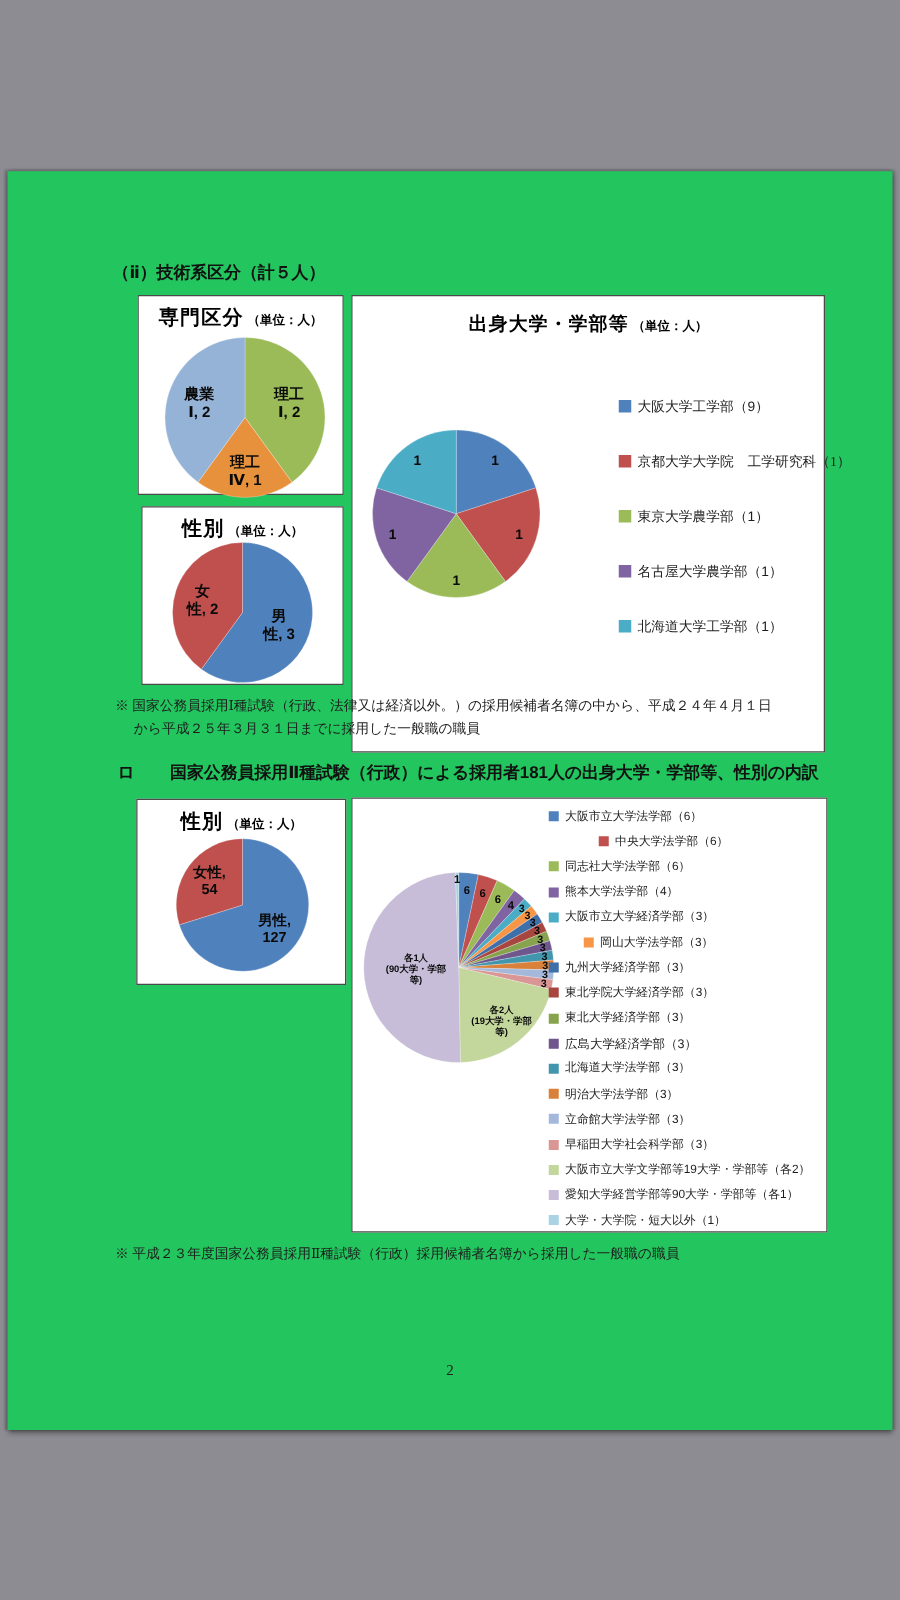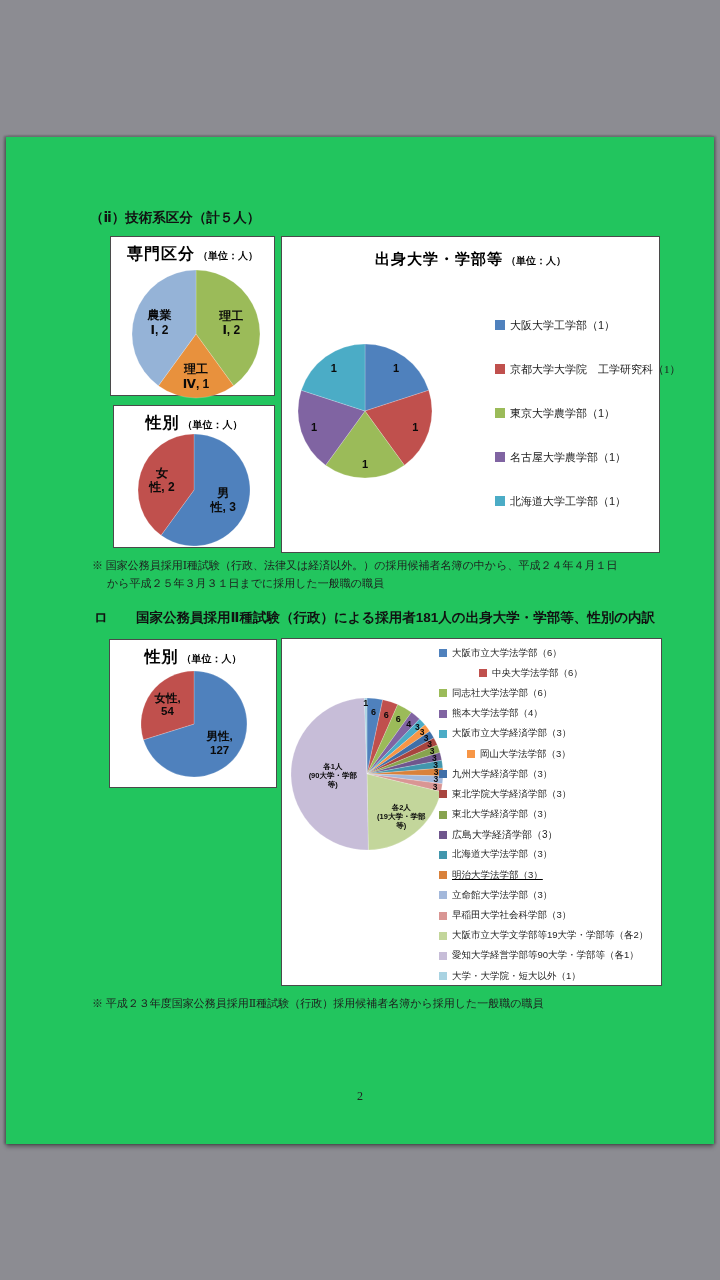--- a/index.html
+++ b/index.html
@@ -18,21 +18,21 @@
     position:absolute;font-size:13.5px;font-weight:bold;color:#111;white-space:nowrap;
   }
   .heading1{left:84px;top:72px;}
   .heading2{left:88px;top:472px;display:flex;}
   .heading2 .marker{width:42px;flex:none;}
   .chart-box{
     position:absolute;background:#fff;border:1px solid #4a4a4a;box-sizing:border-box;
   }
   .box1{left:104px;top:99px;width:165px;height:160px;}
   .box2{left:107px;top:268px;width:162px;height:143px;}
-  .box3{left:275px;top:99px;width:379px;height:317px;}
+  .box3{left:275px;top:99px;width:379px;height:366px;}
   .box4{left:103px;top:502px;width:168px;height:149px;}
   .box5{left:275px;top:501px;width:381px;height:348px;}
   .box-title{
     text-align:center;margin-top:7px;font-weight:bold;color:#000;white-space:nowrap;
   }
   .box-title .t-main{font-size:16px;letter-spacing:1px;}
   .box-title .t-unit{font-size:10px;margin-left:3px;}
   .box3 .box-title{margin-top:13px;}
   .box3 .box-title .t-main{font-size:15px;}
   .note{
@@ -125,21 +125,21 @@
         <path d="M 73 73 L 9.279213408224706 52.295861376878534 A 67 67 0 0 1 72.99999999999999 6 Z" fill="#4BACC6"></path>
         <text x="104.1114734038406" text-anchor="middle" font-size="11" font-weight="700" y="34.02873048773403"><tspan x="104.1114734038406">1</tspan></text>
         <text x="123.33942140750248" text-anchor="middle" font-size="11" font-weight="700" y="93.20626951226596"><tspan x="123.33942140750248">1</tspan></text>
         <text x="73" text-anchor="middle" font-size="11" font-weight="700" y="129.78"><tspan x="73">1</tspan></text>
         <text x="22.02337072657977" text-anchor="middle" font-size="11" font-weight="700" y="93.41331089849719"><tspan x="22.02337072657977">1</tspan></text>
         <text x="41.88852659615938" text-anchor="middle" font-size="11" font-weight="700" y="34.02873048773404"><tspan x="41.88852659615938">1</tspan></text>
       </svg>
       <div class="legend" style="left: 489px; top: 166px;">
         <div class="legend-row" style="height: 44px;">
           <span class="legend-marker" style="height: 10px; width: 10px; background: rgb(79, 129, 189);"></span>
-          <span class="legend-label" style="font-size: 11px;">大阪大学工学部（1）</span>
+          <span class="legend-label" style="font-size: 11px;">大阪大学工学部（9）</span>
         </div>
         <div class="legend-row" style="height: 44px; font-family: Liberation Serif, serif;">
           <span class="legend-marker" style="height: 10px; width: 10px; background: rgb(192, 80, 77);"></span>
           <span class="legend-label" style="font-size: 11px;">京都大学大学院　工学研究科（1）</span>
         </div>
         <div class="legend-row" style="height: 44px;">
           <span class="legend-marker" style="height: 10px; width: 10px; background: rgb(155, 187, 89);"></span>
           <span class="legend-label" style="font-size: 11px;">東京大学農学部（1）</span>
         </div>
         <div class="legend-row" style="height: 44px;">
@@ -231,21 +231,21 @@
           <span class="legend-label" style="font-size: 9.5px;">東北大学経済学部（3）</span>
         </div>
         <div class="legend-row" style="height: 20.2px;">
           <span class="legend-marker" style="height: 8px; width: 8px; background: rgb(111, 86, 141);"></span>
           <span class="legend-label" style="font-size: 10px; text-align: center;">広島大学経済学部（3）</span>
         </div>
         <div class="legend-row" style="height: 20.2px;">
           <span class="legend-marker" style="height: 8px; width: 8px; background: rgb(65, 150, 173);"></span>
           <span class="legend-label" style="font-size: 9.5px;">北海道大学法学部（3）</span>
         </div>
-        <div class="legend-row" style="height: 20.2px; text-decoration: underline;">
+        <div class="legend-row" style="height: 20.2px;">
           <span class="legend-marker" style="height: 8px; width: 8px; background: rgb(217, 129, 59);"></span>
           <span class="legend-label" style="font-size: 9.5px;">明治大学法学部（3）</span>
         </div>
         <div class="legend-row" style="height: 20.2px;">
           <span class="legend-marker" style="height: 8px; width: 8px; background: rgb(163, 184, 219);"></span>
           <span class="legend-label" style="font-size: 9.5px;">立命館大学法学部（3）</span>
         </div>
         <div class="legend-row" style="height: 20.2px;">
           <span class="legend-marker" style="height: 8px; width: 8px; background: rgb(217, 150, 148);"></span>
           <span class="legend-label" style="font-size: 9.5px;">早稲田大学社会科学部（3）</span>

